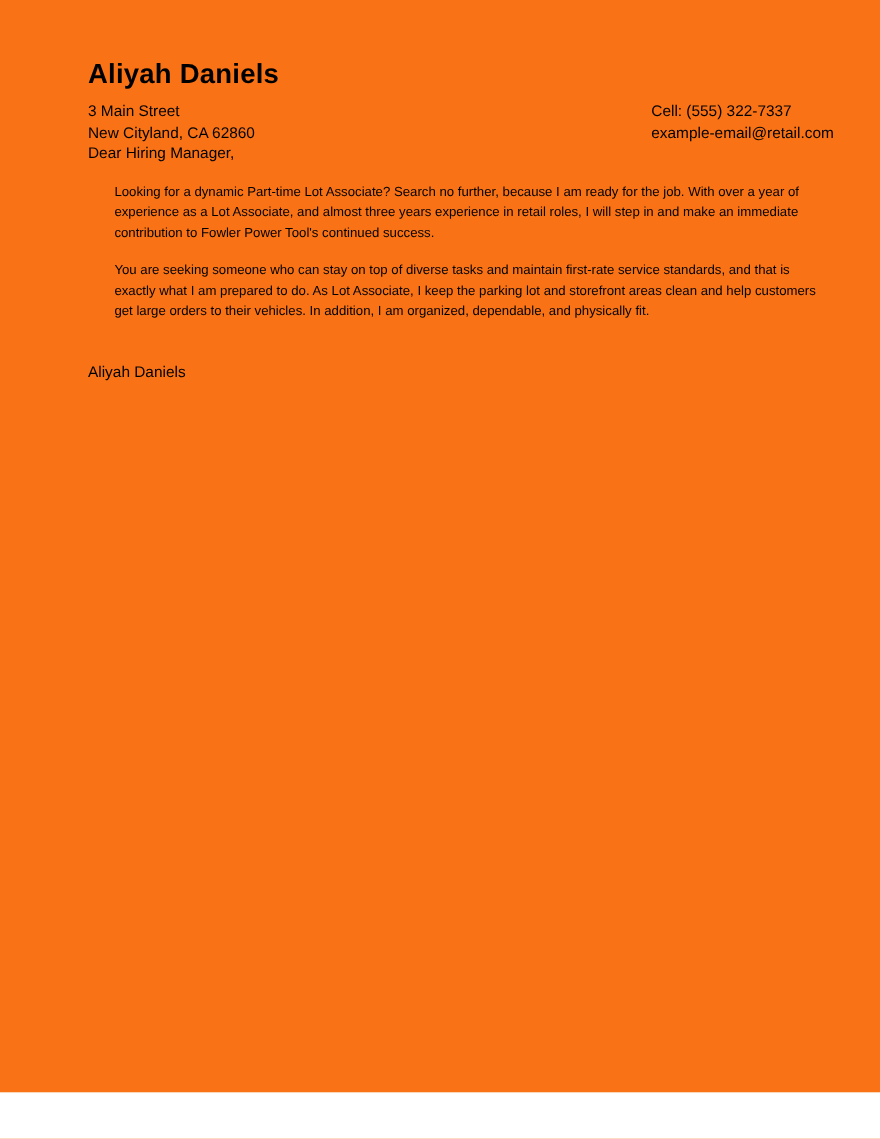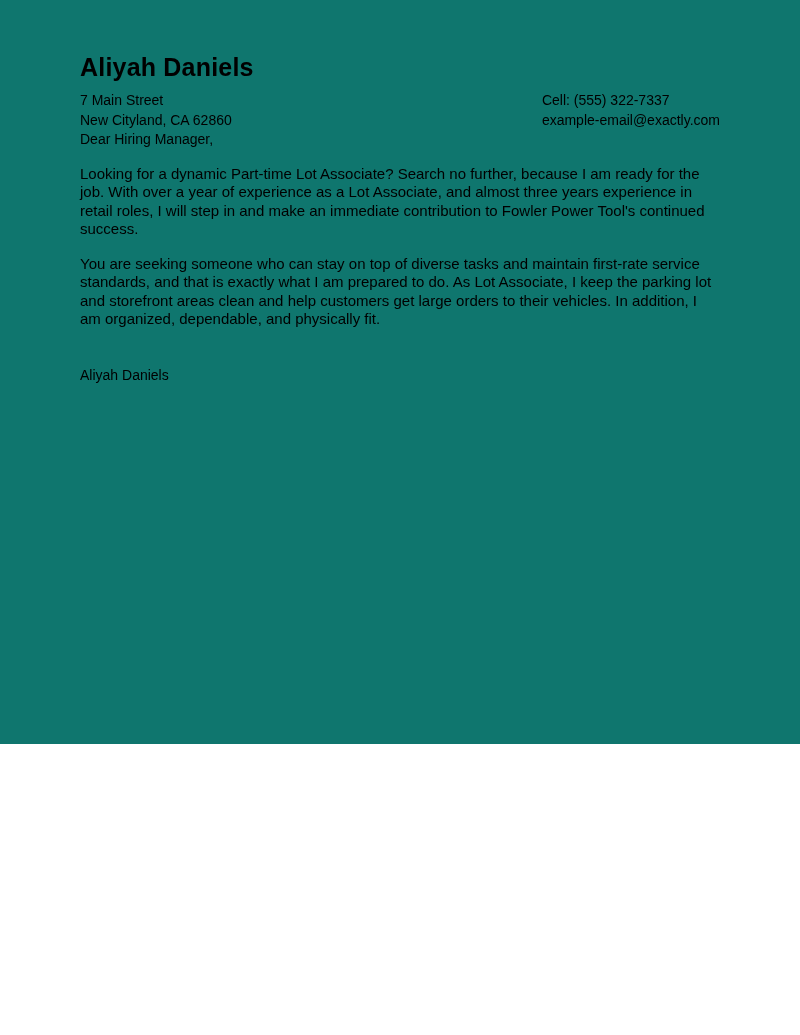--- a/index.html
+++ b/index.html
@@ -6,23 +6,23 @@
   html, body { background: #ffffff; }
   body {
     width: 800px;
     height: 1035px;
     font-family: "Liberation Sans", "DejaVu Sans", sans-serif;
     color: #000000;
     overflow: hidden;
   }
   .page {
     width: 800px;
-    height: 744px;
-    background: #0f766e;
-    padding: 52px 80px 0 80px;
+    height: 993px;
+    background: #f97316;
+    padding: 52px 42px 0 80px;
   }
   .name {
     font-size: 25px;
     font-weight: bold;
     line-height: 30px;
     letter-spacing: 0.2px;
   }
   .header-row {
     display: flex;
     justify-content: space-between;
@@ -33,23 +33,24 @@
     font-size: 14px;
     line-height: 19.5px;
   }
   .contact-block { text-align: left; }
   .salutation {
     font-size: 14px;
     line-height: 18.5px;
   }
   .para {
     margin-top: 16px;
-    font-size: 15px;
+    font-size: 12px;
     line-height: 18.5px;
     max-width: 640px;
+    margin-left: 24px;
   }
   .closing {
     margin-top: 15px;
     font-size: 14px;
     line-height: 18.5px;
   }
   .signature {
     margin-top: 37px;
     font-size: 14px;
     line-height: 18.5px;
@@ -57,26 +58,26 @@
 </style>
 </head>
 <body>
 
 <div class="page">
 
   <div class="name">Aliyah Daniels</div>
 
   <div class="header-row">
     <div class="address-block">
-      <div>7 Main Street</div>
+      <div>3 Main Street</div>
       <div>New Cityland, CA 62860</div>
     </div>
     <div class="contact-block">
       <div>Cell: (555) 322-7337</div>
-      <div>example-email@exactly.com</div>
+      <div>example-email@retail.com</div>
     </div>
   </div>
 
   <div class="salutation">Dear Hiring Manager,</div>
 
   <div class="para">Looking for a dynamic Part-time Lot Associate? Search no further, because I am ready for the job. With over a year of experience as a Lot Associate, and almost three years experience in retail roles, I will step in and make an immediate contribution to Fowler Power Tool's continued success.</div>
 
   <div class="para">You are seeking someone who can stay on top of diverse tasks and maintain first-rate service standards, and that is exactly what I am prepared to do. As Lot Associate, I keep the parking lot and storefront areas clean and help customers get large orders to their vehicles. In addition, I am organized, dependable, and physically fit.</div>
 
 

